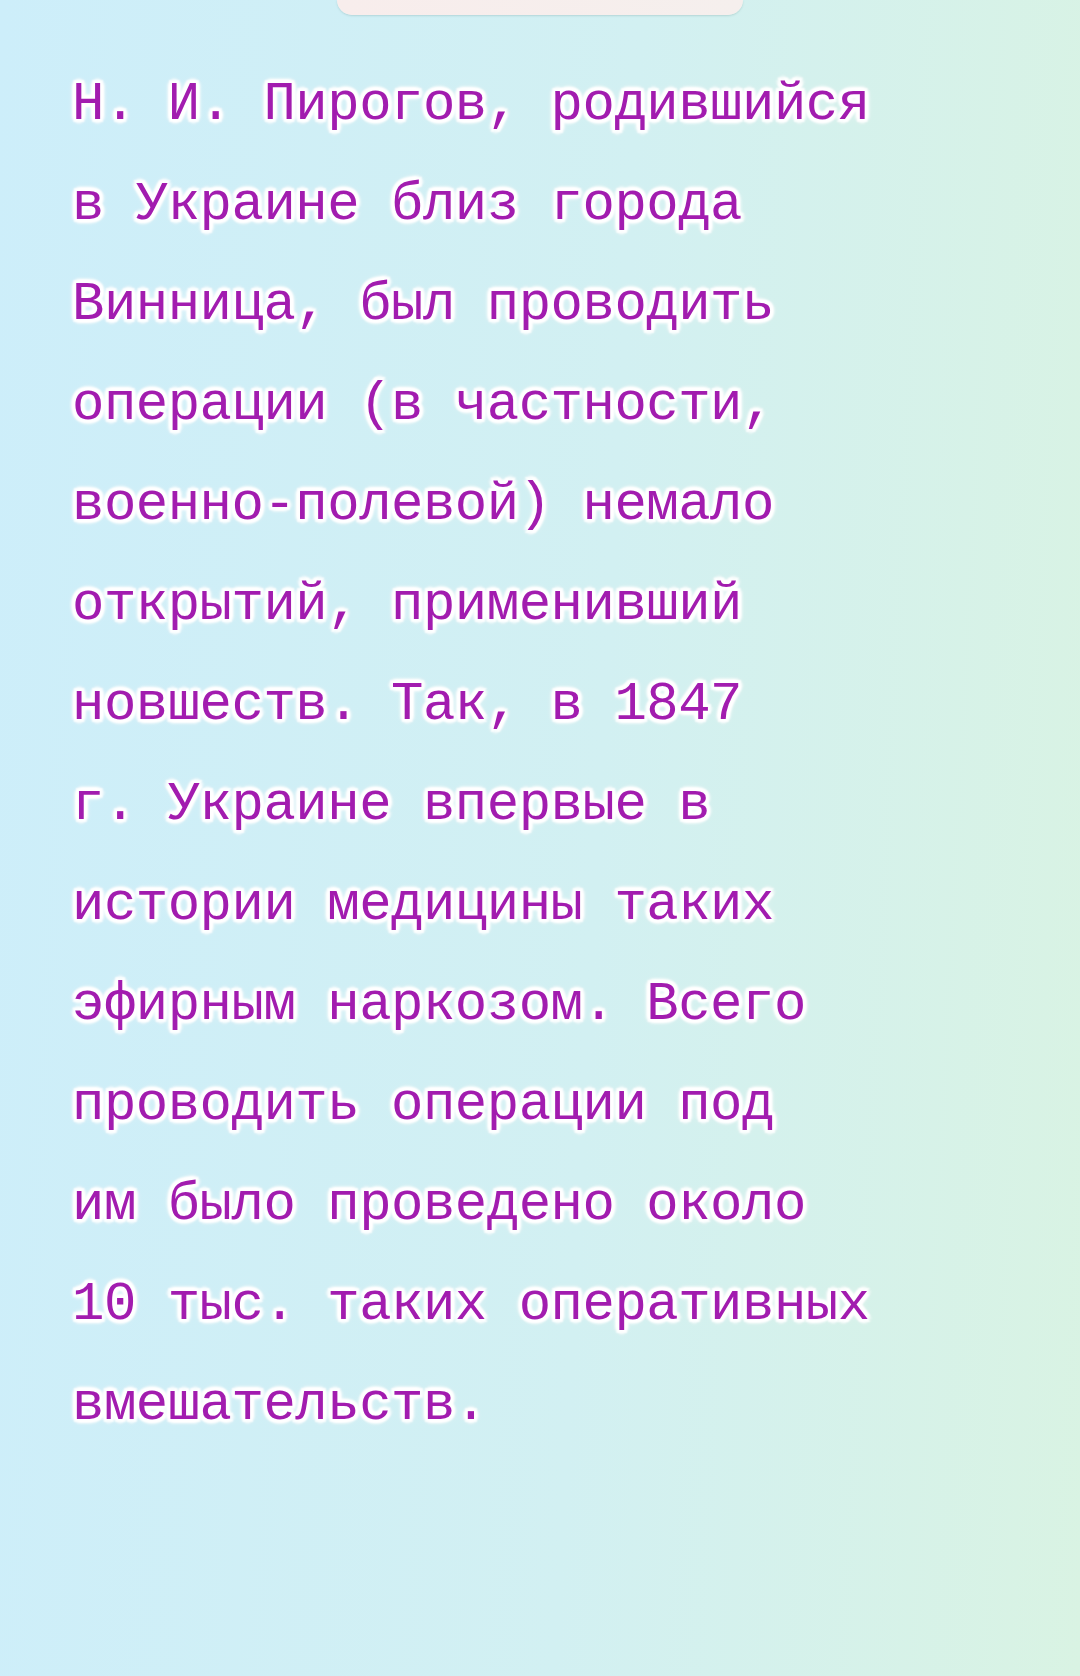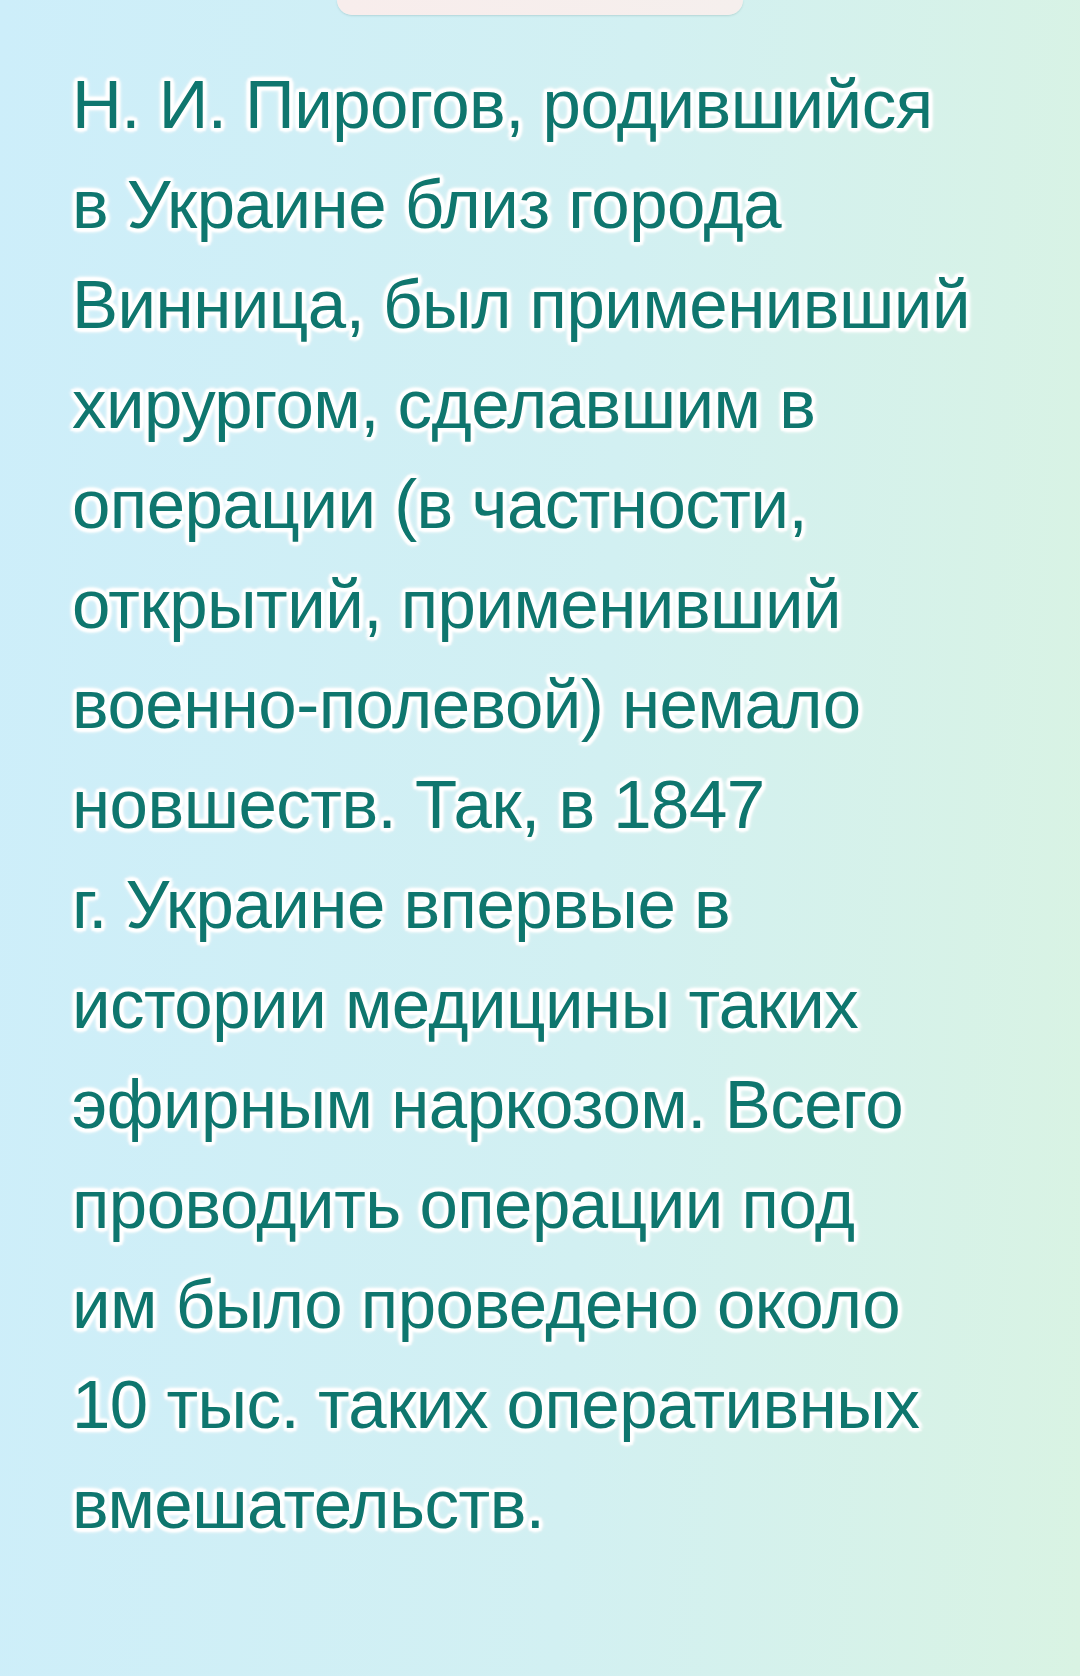--- a/index.html
+++ b/index.html
@@ -28,49 +28,49 @@
   }
 
   .text-block {
     position: absolute;
     top: 55px;
     left: 72px;
     right: 30px;
   }
 
   .line {
-    font-size: 69px;
+    font-size: 54px;
     line-height: 100px;
     letter-spacing: -0.5px;
     white-space: nowrap;
-    color: #0f766e;
+    color: #a21caf;
     
     text-shadow:
       0 0 5px #ffffff, 0 0 9px #ffffff,
       -4px 0 3px #ffffff, 4px 0 3px #ffffff,
       0 -4px 3px #ffffff, 0 4px 3px #ffffff,
       -3px -3px 2px #ffffff, 3px -3px 2px #ffffff,
       -3px 3px 2px #ffffff, 3px 3px 2px #ffffff;
+    font-family: Liberation Mono, monospace;
   }
 </style>
 </head>
 <body>
 
 <div>
 
   <div class="banner"></div>
 
   <div class="text-block">
     <div class="line">Н. И. Пирогов, родившийся</div>
     <div class="line">в Украине близ города</div>
-    <div class="line">Винница, был применивший</div>
-    <div class="line">хирургом, сделавшим в</div>
+    <div class="line">Винница, был проводить</div>
     <div class="line">операции (в частности,</div>
+    <div class="line">военно-полевой) немало</div>
     <div class="line">открытий, применивший</div>
-    <div class="line">военно-полевой) немало</div>
     <div class="line">новшеств. Так, в 1847</div>
     <div class="line">г. Украине впервые в</div>
     <div class="line">истории медицины таких</div>
     <div class="line">эфирным наркозом. Всего</div>
     <div class="line">проводить операции под</div>
     <div class="line">им было проведено около</div>
     <div class="line">10 тыс. таких оперативных</div>
     <div class="line">вмешательств.</div>
   </div>
 

